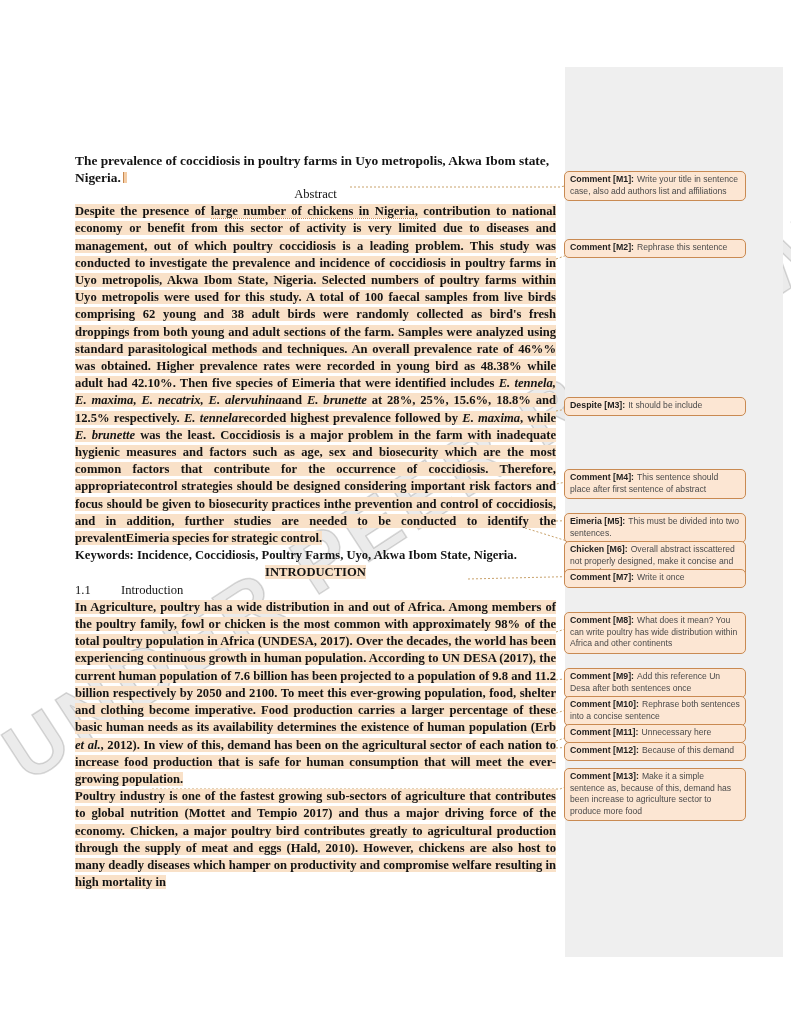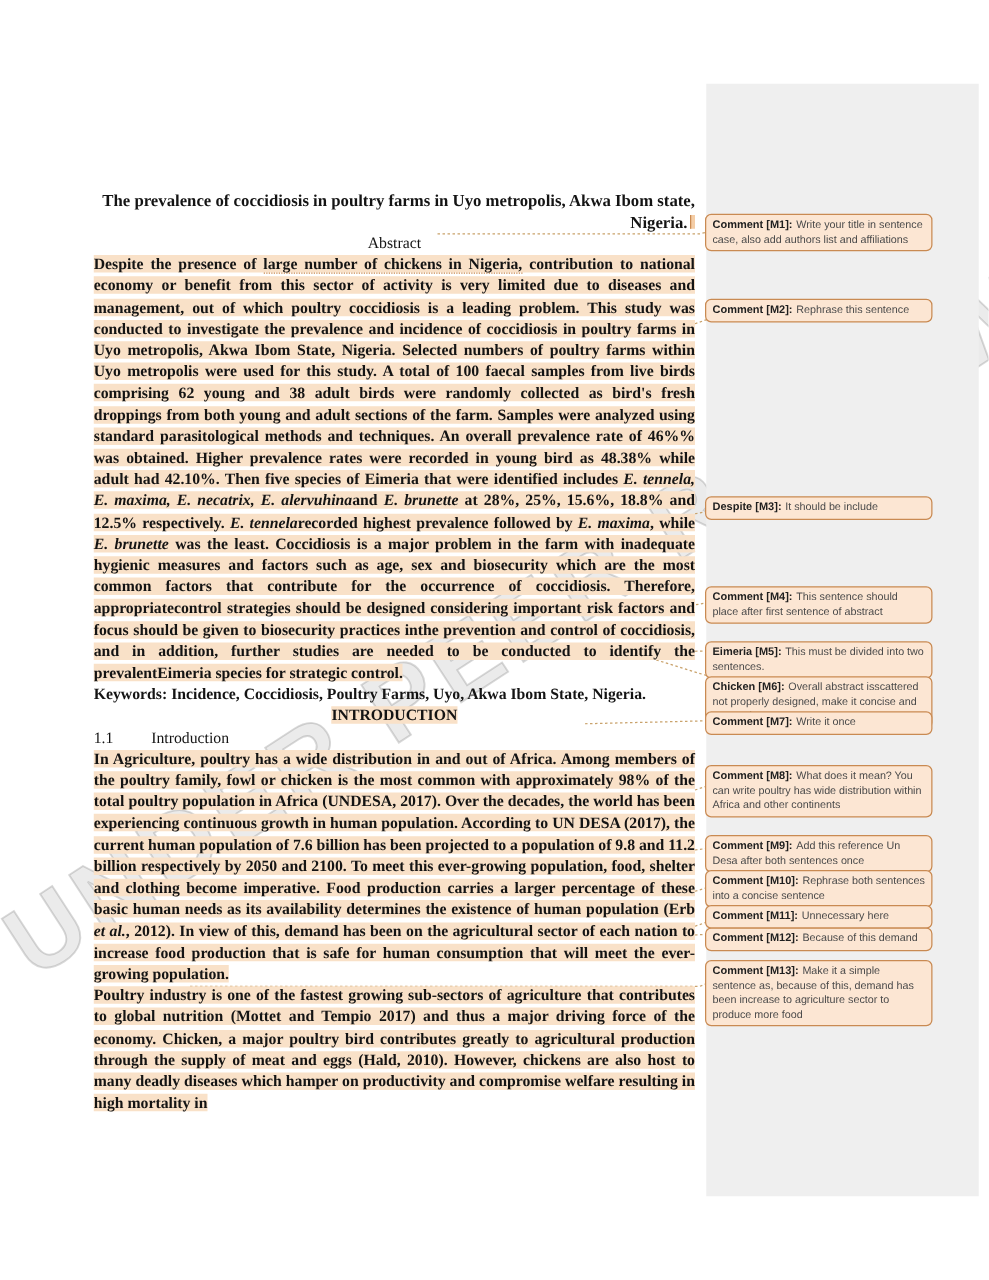--- a/index.html
+++ b/index.html
@@ -14,21 +14,21 @@
     color:rgba(130,130,130,0.16);-webkit-text-stroke:1.5px rgba(120,120,120,0.28);
     transform:rotate(-33deg);z-index:0;white-space:nowrap;pointer-events:none;}
 
   
   .doc{position:absolute;left:75px;top:152px;width:481px;z-index:2;
     font-family:"Liberation Serif",serif;font-size:12.6px;line-height:17.2px;color:#141414;}
   .doc p{margin:0;}
   .just{text-align:justify;font-weight:bold;}
   .hl{background:#f9e1c8;}
   .du{border-bottom:1px dotted #c98a52;}
-  .title{text-align:right;font-weight:bold;font-size:13.4px;line-height:17px;margin:0;}
+  .title{text-align:left;font-weight:bold;font-size:13.4px;line-height:17px;margin:0;}
   .caret{display:inline-block;width:3px;height:11px;background:#f4cda6;border-left:1px solid #c98a52;vertical-align:-1px;margin-left:2px;}
   .abstract-h{text-align:center;font-weight:normal;margin:33px 0 12px 0;}
   .keywords{font-weight:bold;margin-top:13px;}
   .intro-h{text-align:center;font-weight:bold;margin-top:9px;}
   .sec-h{font-weight:normal;margin-top:14px;}
   .sec-h .num{display:inline-block;width:46px;}
   .p1{margin-top:9px;}
   .p2{margin-top:11px;}
 
   

